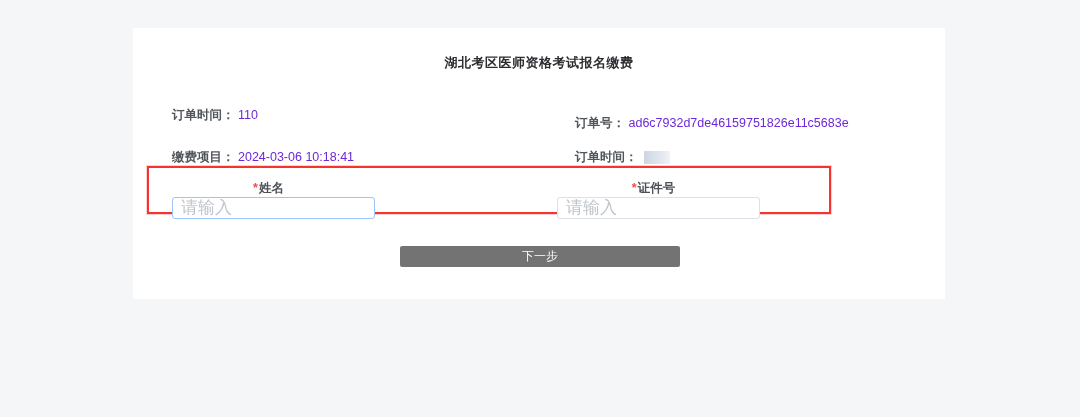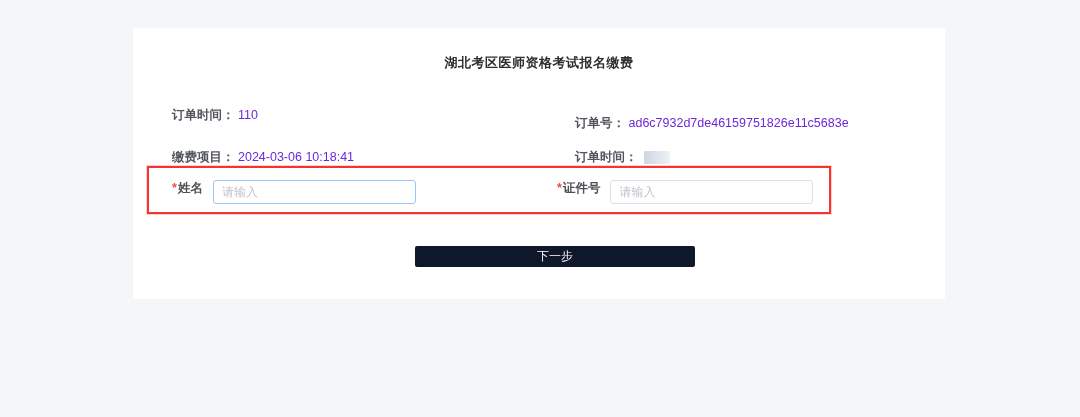--- a/index.html
+++ b/index.html
@@ -62,20 +62,22 @@
     width: 684px; height: 48px;
     border: 2px solid #f5342e;
     box-shadow: 0 0 0 1px rgba(245,70,70,0.25);
     pointer-events: none;
   }
   .form-field {
     position: absolute;
     top: 152px;
     height: 24px;
     display: flex;
+    align-items: center;
+    flex-direction: column;
   }
   .pos-name-field { left: 39px; }
   .pos-id-field   { left: 424px; }
   .field-label {
     font-size: 12.5px;
     font-weight: bold;
     color: #4d5156;
     margin-right: 10px;
     white-space: nowrap;
   }
@@ -83,42 +85,41 @@
     color: #f54a45;
     font-weight: bold;
     margin-right: 1px;
     font-size: 12.5px;
   }
   .text-input {
     width: 203px; height: 24px;
     border: 1px solid #dcdfe6;
     border-radius: 3px;
     padding: 0 8px;
-    font-size: 12px;
+    font-size: 17px;
     color: #606266;
     outline: none;
     background: #ffffff;
     font-family: "Liberation Sans", "DejaVu Sans", sans-serif;
   }
   .text-input::placeholder { color: #c0c4cc; }
   .input-focused { border: 1px solid #9cc5f7; }
   .next-button {
     position: absolute;
     left: 267px; top: 218px;
     width: 280px; height: 21px;
-    background: #0f172a;
+    background: #737373;
     color: #ffffff;
     font-size: 12px;
     border: none;
     border-radius: 2px;
     cursor: pointer;
     line-height: 21px;
     text-align: center;
     font-family: "Liberation Sans", "DejaVu Sans", sans-serif;
-    margin-left: 15px;
   }
 </style>
 </head>
 <body>
 
 <div class="page-bg"></div>
 
 <div class="card">
 
   <div class="page-title">湖北考区医师资格考试报名缴费</div>

